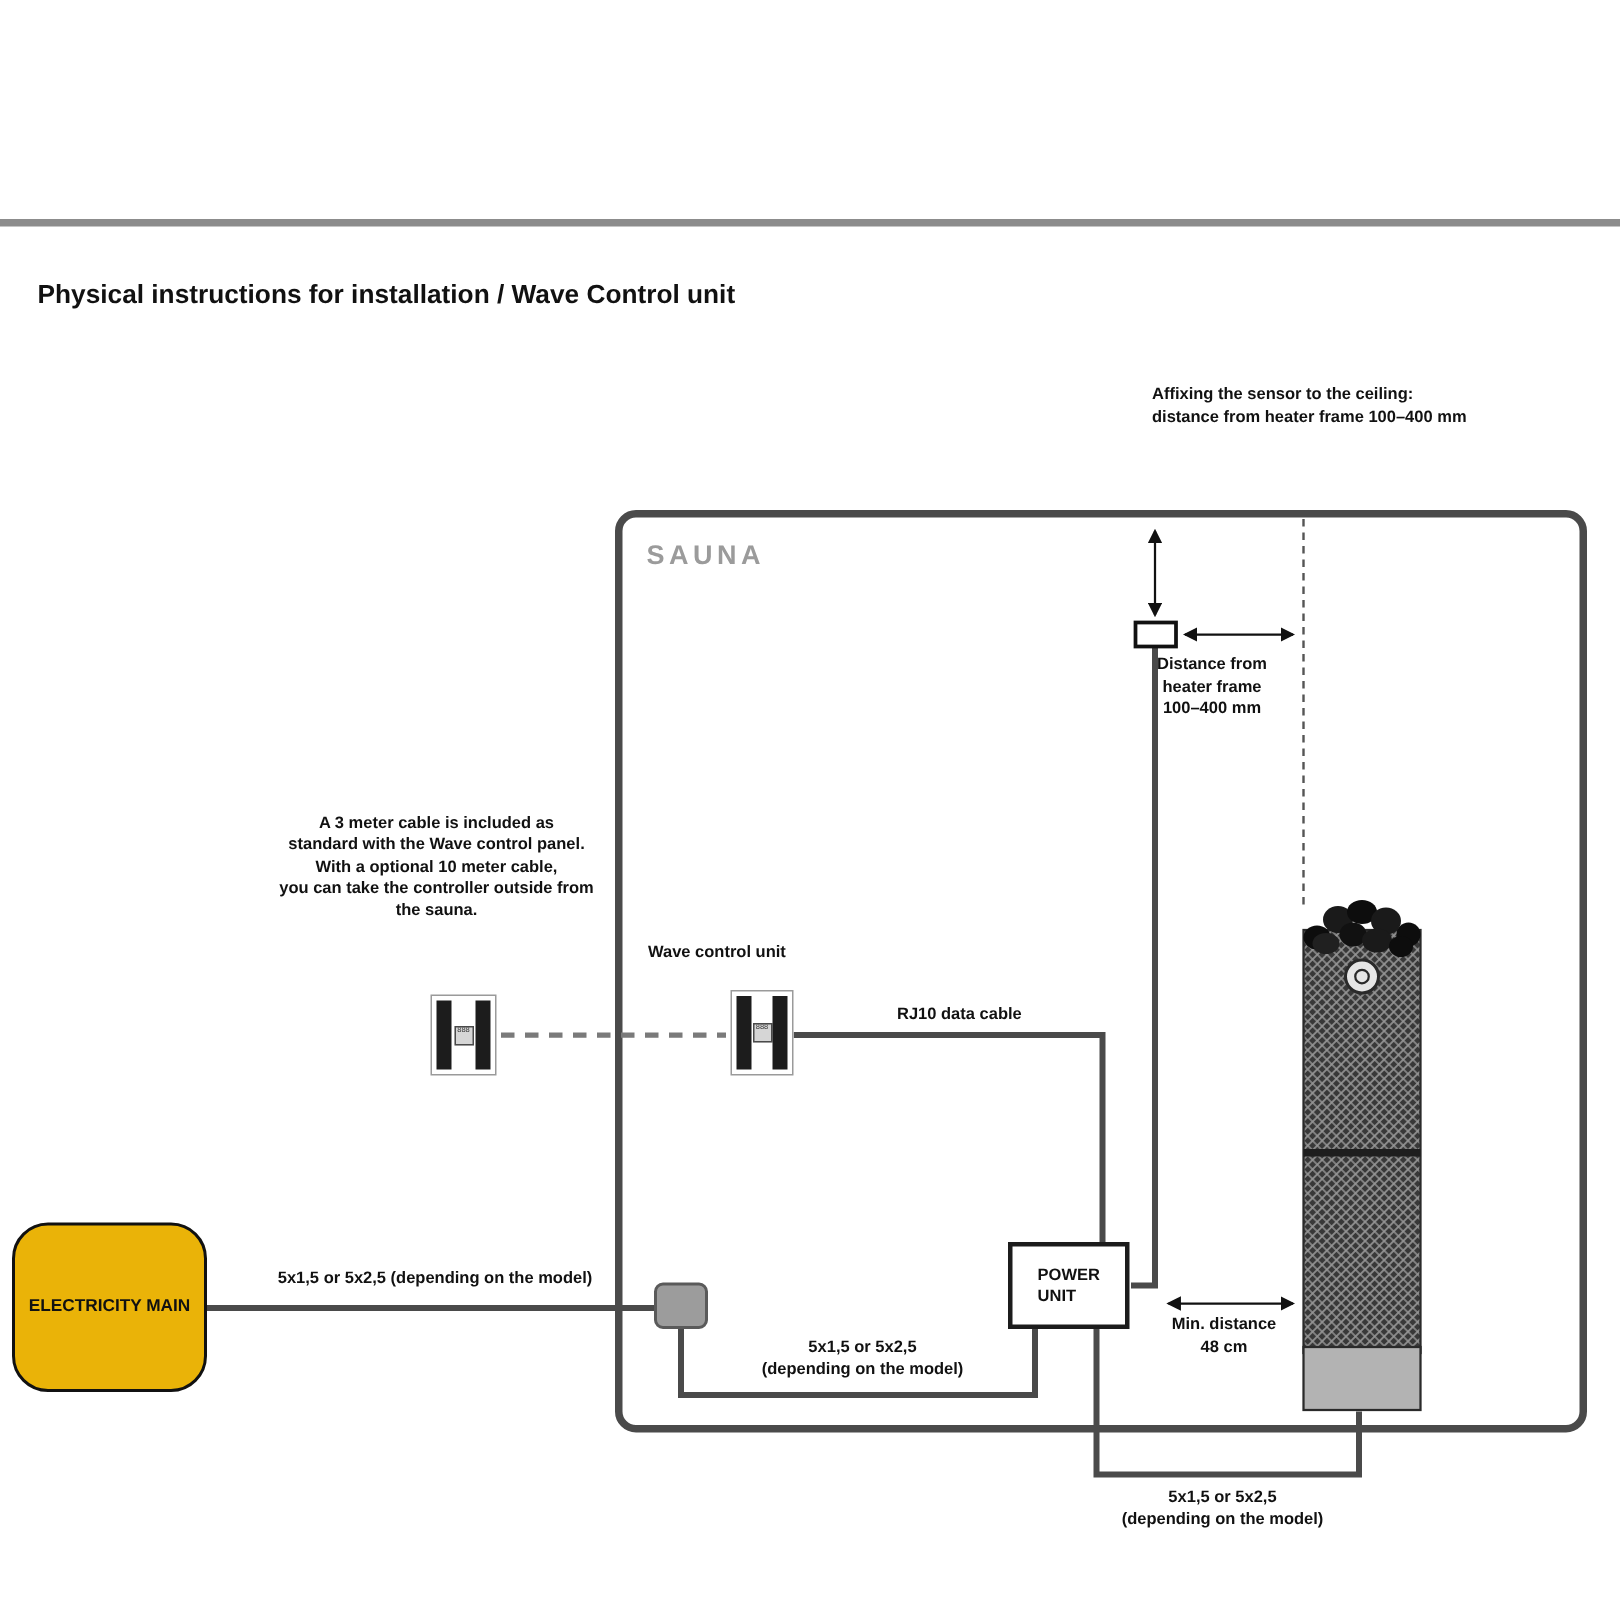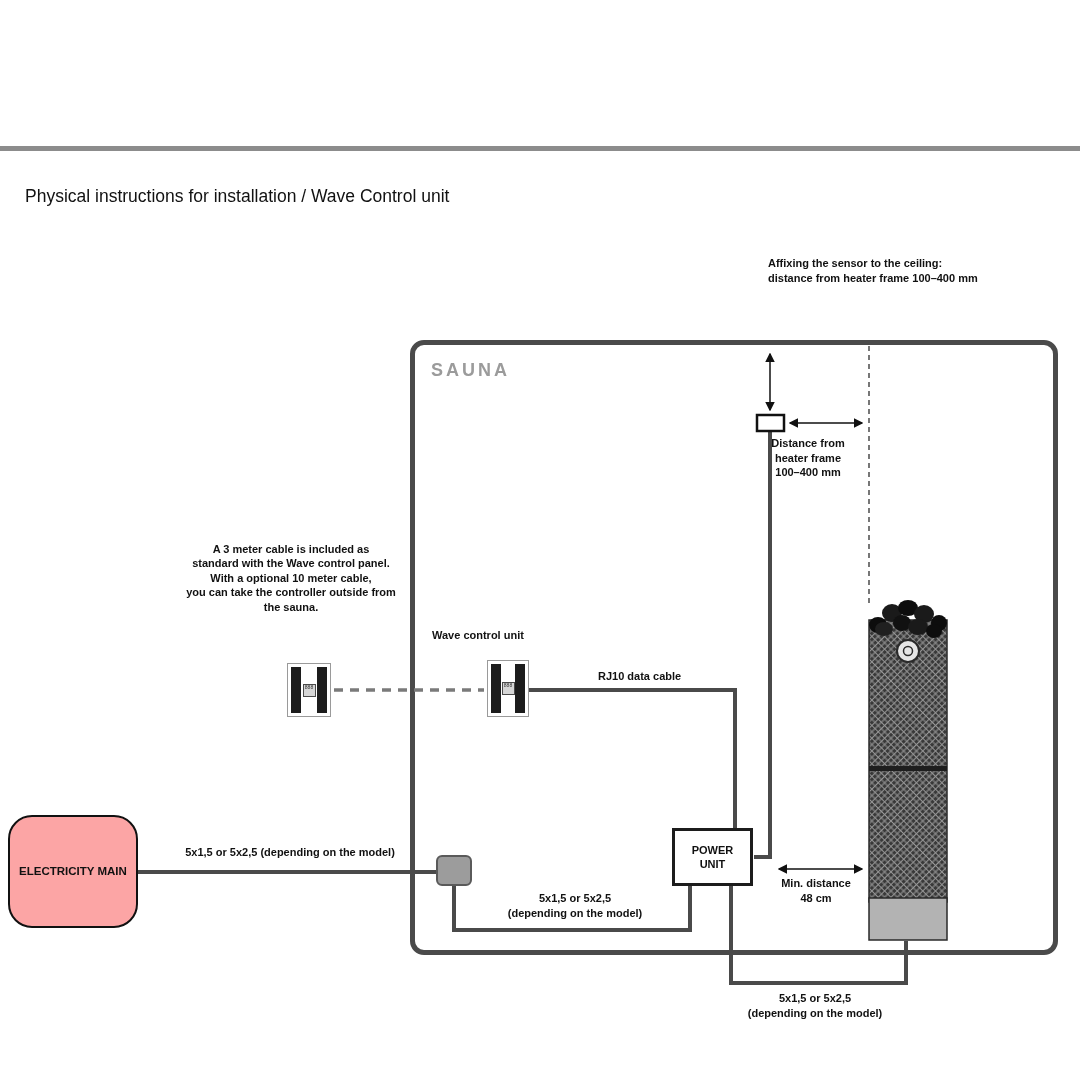--- a/index.html
+++ b/index.html
@@ -1,35 +1,35 @@
 <!DOCTYPE html>
 <html><head>
 <meta charset="utf-8">
 <style>
   html,body{margin:0;padding:0;background:#fff;}
   #stage{position:relative;width:1080px;height:1080px;background:#fff;overflow:hidden;
          font-family:"Liberation Sans",sans-serif;}
   .toprule{position:absolute;left:0;top:146px;width:1080px;height:5px;background:#8c8c8c;}
-  .title{position:absolute;left:25px;top:186px;font-size:17.5px;font-weight:normal;color:#111;}
+  .title{position:absolute;left:25px;top:186px;font-size:17.5px;font-weight:bold;color:#111;}
   .sauna-room{position:absolute;left:410px;top:340px;width:648px;height:615px;
               border:5px solid #4a4a4a;border-radius:14px;box-sizing:border-box;background:transparent;}
   .sauna-label{position:absolute;left:431px;top:360px;font-size:18px;font-weight:bold;
                letter-spacing:3px;color:#9b9b9b;}
   .lbl{position:absolute;font-size:11px;font-weight:bold;color:#111;
        white-space:pre-line;line-height:1.32;}
   .center{text-align:center;}
   .right{text-align:right;}
   svg.layer{position:absolute;left:0;top:0;}
   .wire{stroke:#4a4a4a;stroke-width:4;fill:none;stroke-linejoin:miter;}
   .arr{stroke:#111;stroke-width:1.5;}
   .box{position:absolute;display:flex;align-items:center;justify-content:center;
-       font-size:11px;font-weight:bold;color:#111;text-align:center;
+       font-size:11px;font-weight:bold;color:#111;text-align:left;
        white-space:pre-line;line-height:1.3;box-sizing:border-box;}
   .power-unit{left:672px;top:828px;width:81px;height:58px;background:#fff;border:3px solid #1c1c1c;}
-  .electricity-main{left:8px;top:815px;width:130px;height:113px;background:#fca5a5;
+  .electricity-main{left:8px;top:815px;width:130px;height:113px;background:#eab308;
                     border:2px solid #111;border-radius:24px;font-size:11.5px;}
   .panel-icon{position:absolute;background:#fff;border:1px solid #9a9a9a;
               display:flex;justify-content:space-between;align-items:stretch;
               padding:3px;box-sizing:border-box;}
   .panel-bar{width:10px;background:#1c1c1c;}
   .panel-screen{align-self:center;width:13px;height:13px;background:#d6d6d6;
                 border:1px solid #4a4a4a;box-sizing:border-box;
                 font-size:5px;line-height:5px;color:#333;text-align:center;overflow:hidden;}
 </style>
 </head>

